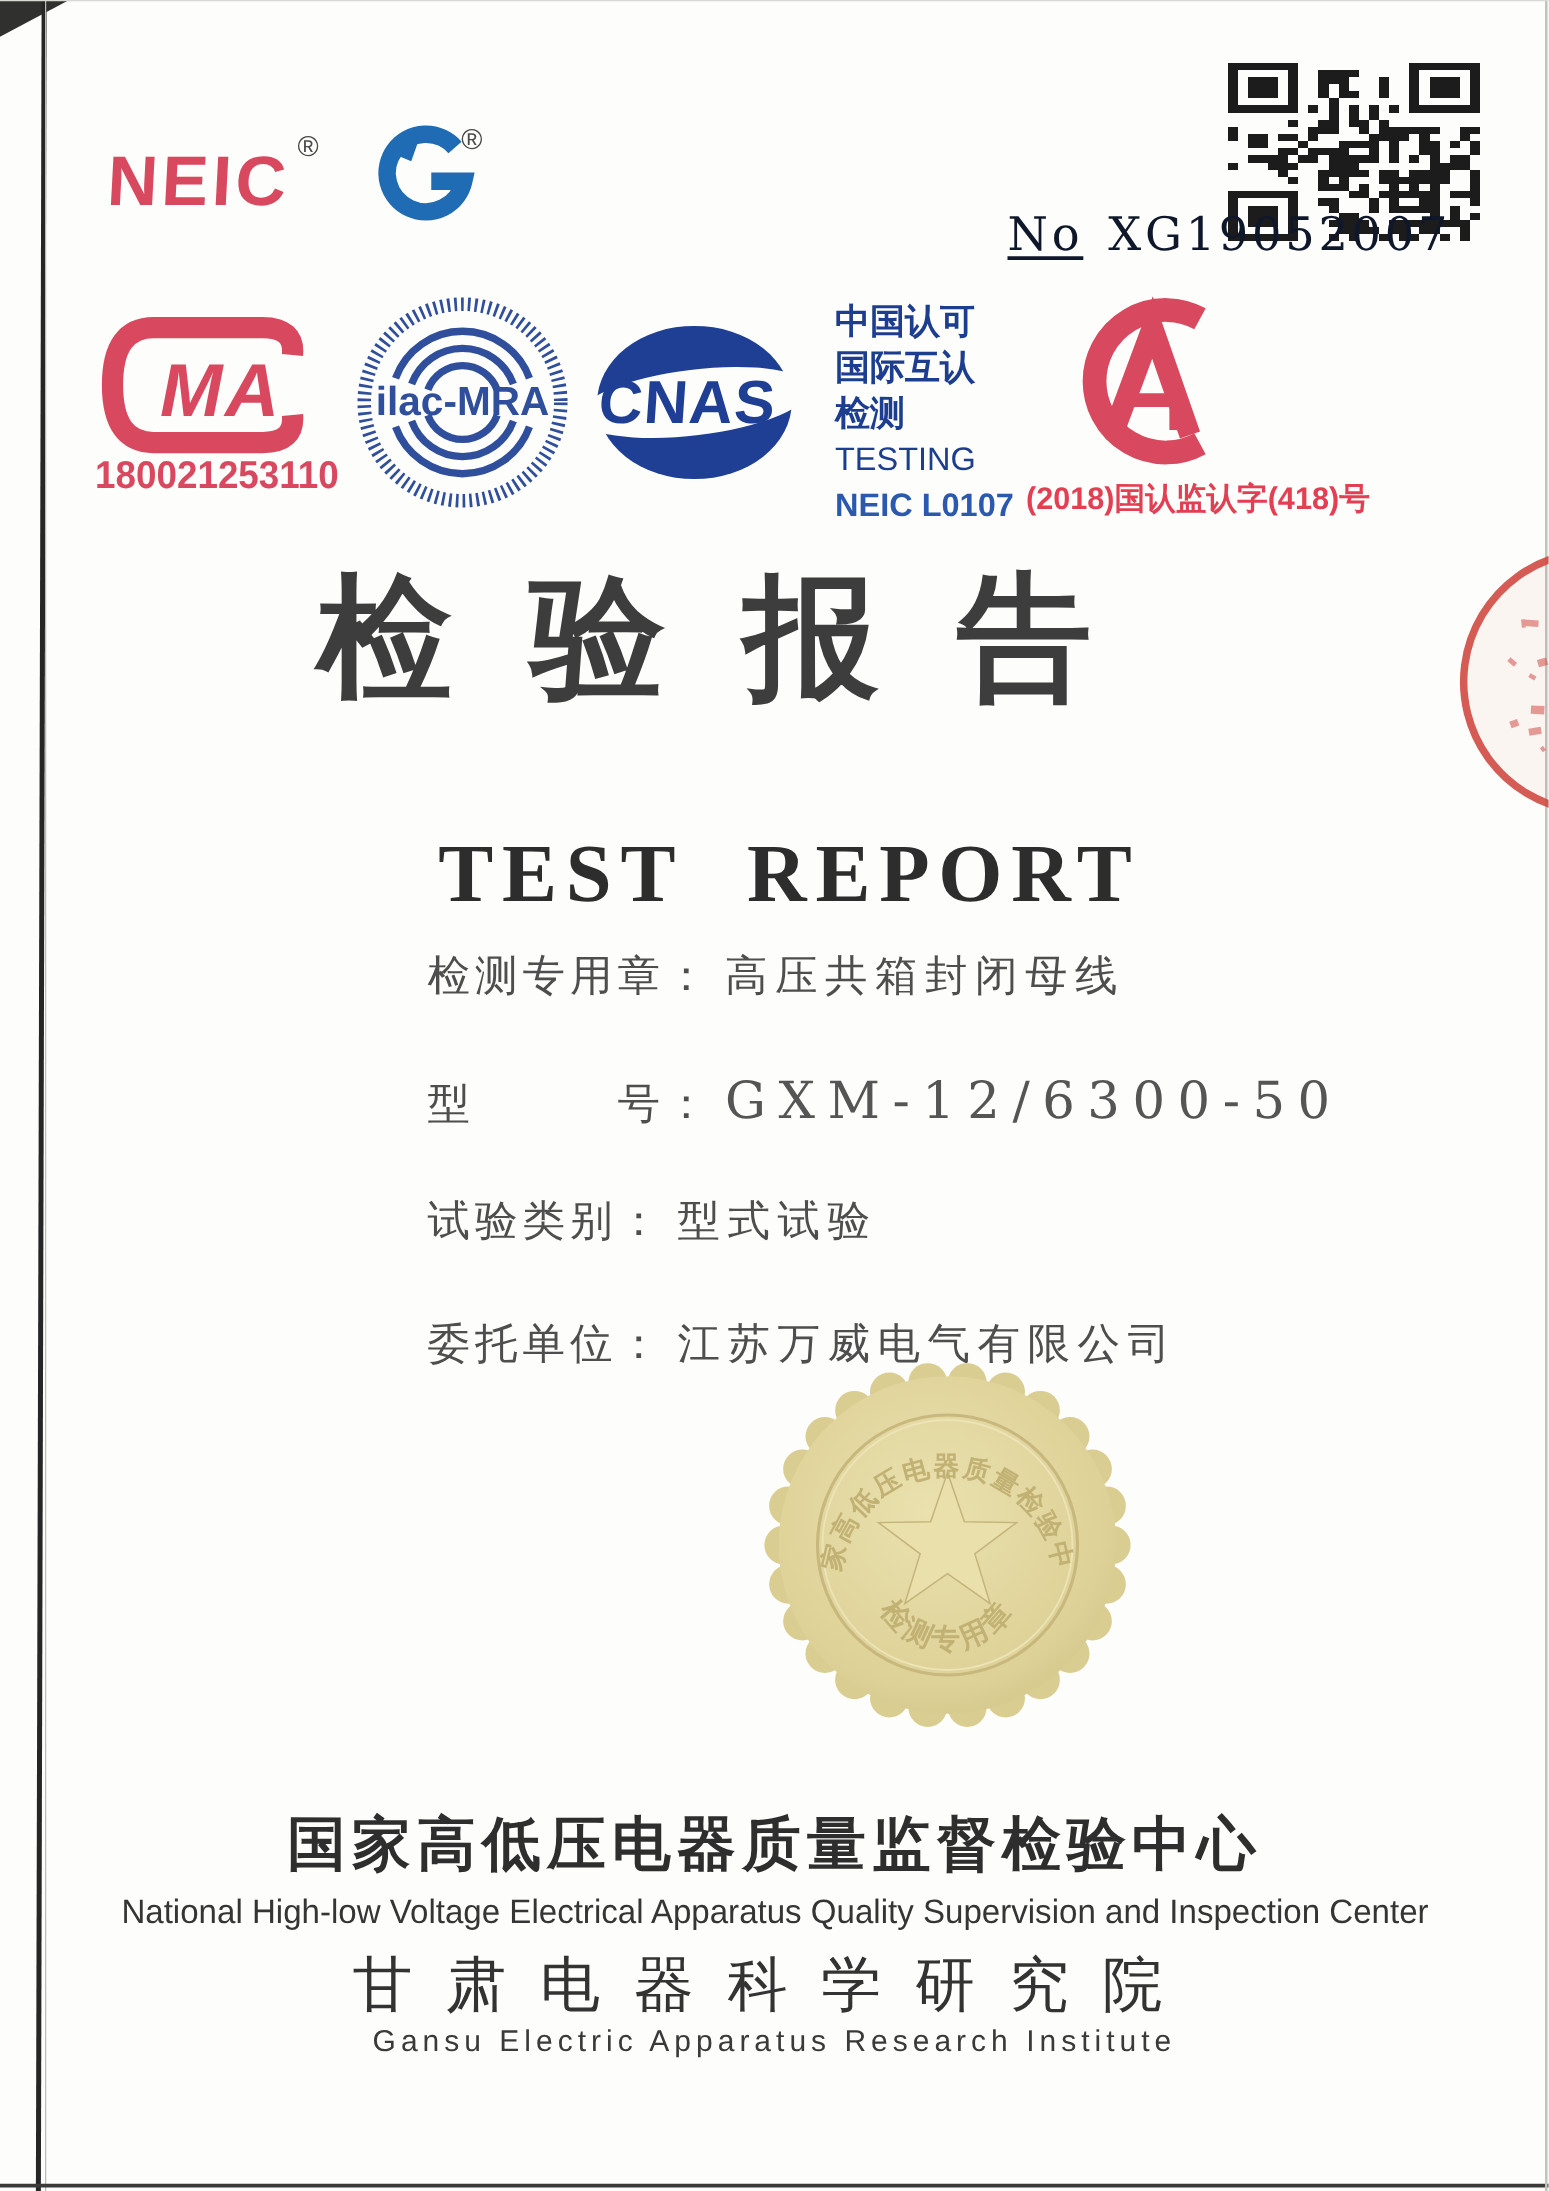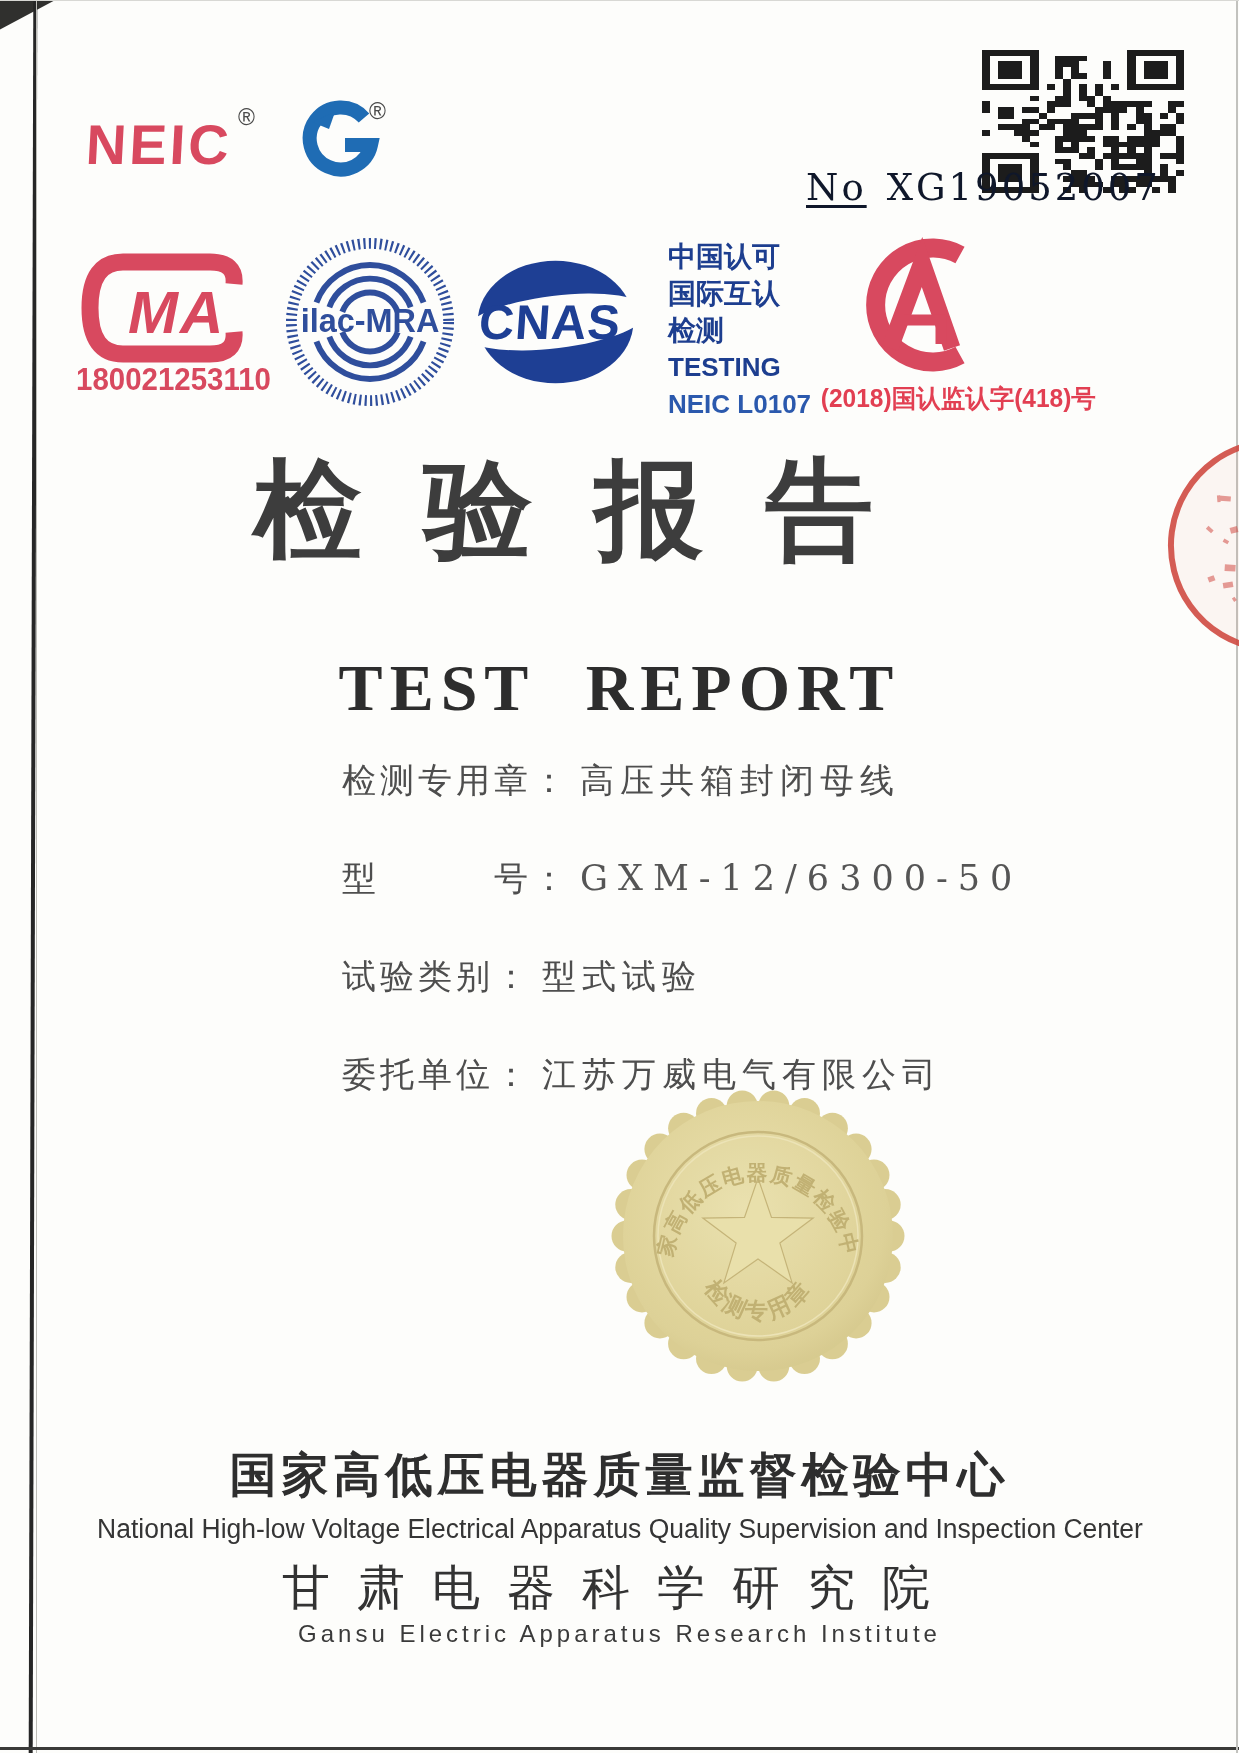--- a/index.html
+++ b/index.html
@@ -28,42 +28,42 @@
   .report-no .no-label{text-decoration:underline;text-underline-offset:5px;margin-right:20px;}
 
   
   .cma-number{position:absolute;left:66px;top:362px;width:215px;text-align:center;font-size:31px;
               font-weight:900;color:var(--red,#d8495f);transform:scaleX(.95);letter-spacing:0;}
   .cma-svg{position:absolute;left:76px;top:248px;}
   .ilac-svg{position:absolute;left:284px;top:236px;}
   .cnas-svg{position:absolute;left:466px;top:243px;}
   .cnas-text{position:absolute;left:668px;top:238px;line-height:37px;font-weight:700;
              color:var(--navy,#1d3e8f);font-size:28px;white-space:nowrap;}
-  .cnas-text .en{font-size:26px;font-weight:700;letter-spacing:0;}
+  .cnas-text .en{font-size:26px;font-weight:400;letter-spacing:0;}
   .cnas-text .code{color:var(--cnasblue,#2b59ad);font-weight:800;}
   .cal-svg{position:absolute;left:834px;top:228px;}
   .cal-number{position:absolute;left:818px;top:382px;font-size:25px;font-weight:800;
               color:#e23f52;white-space:nowrap;transform:scaleX(.98);}
 
   
   .stamp{position:absolute;left:1143px;top:418px;opacity:.88;}
 
   
   .title-zh{position:absolute;left:48%;top:438px;transform:translateX(-50%);white-space:nowrap;
             font-size:108px;font-weight:700;letter-spacing:.58em;color:#3d3d3d;}
   .title-en{position:absolute;left:50%;top:650px;transform:translateX(-50%);white-space:nowrap;
             font-family:"Liberation Serif",serif;font-size:66px;font-weight:700;
             letter-spacing:7px;word-spacing:28px;color:#2d2d2d;}
 
   
   .fields{position:absolute;left:342px;top:758px;font-family:"DejaVu Serif",serif;color:#4e4e4e;}
   .field{height:98px;font-size:34px;white-space:nowrap;}
   .field .label{letter-spacing:4px;}
   .field .value{letter-spacing:6px;margin-left:10px;}
-  .field .value.model{letter-spacing:10px;font-size:35px;color:#555;}
+  .field .value.model{letter-spacing:10px;font-size:41px;color:#555;}
 
   
   .seal{position:absolute;left:608px;top:1078px;opacity:.96;}
   #seal-bumps circle{fill:#d9cc8e;}
   .seal-arc{font-family:"Liberation Sans",sans-serif;font-weight:700;fill:#bfae6e;}
 
   
   .f-center-zh{position:absolute;left:50%;top:1444px;transform:translateX(-50%);white-space:nowrap;
                font-size:47px;font-weight:700;letter-spacing:5px;color:#2e2e2e;}
   .f-center-en{position:absolute;left:50%;top:1514px;transform:translateX(-50%) scaleX(.98);white-space:nowrap;
@@ -497,21 +497,21 @@
             <rect x="66.3" y="146.7" width="3.2" height="4.1" transform="rotate(-21 132 128)"></rect>
             <rect x="167.9" y="168.0" width="4.9" height="2.8" transform="rotate(-32 132 128)"></rect>
             <rect x="144.8" y="145.3" width="6.4" height="5.5" transform="rotate(32 132 128)"></rect>
             <rect x="108.9" y="91.4" width="3.4" height="5.6" transform="rotate(3 132 128)"></rect>
           </g>
       </g>
     </svg>
   </div>
 
   <h1 class="title-zh" style="margin:0;">检验报告</h1>
-  <h2 class="title-en" style="margin:0;">TEST REPORT</h2>
+  <h2 class="title-en" style="margin:12px;">TEST REPORT</h2>
 
   <div class="fields">
     <div class="field">
       <span class="label">检测专用章：</span><span class="value">高压共箱封闭母线</span>
     </div>
     <div class="field">
       <span class="label">型　　　号：</span><span class="value model">GXM-12/6300-50</span>
     </div>
     <div class="field">
       <span class="label">试验类别：</span><span class="value">型式试验</span>

